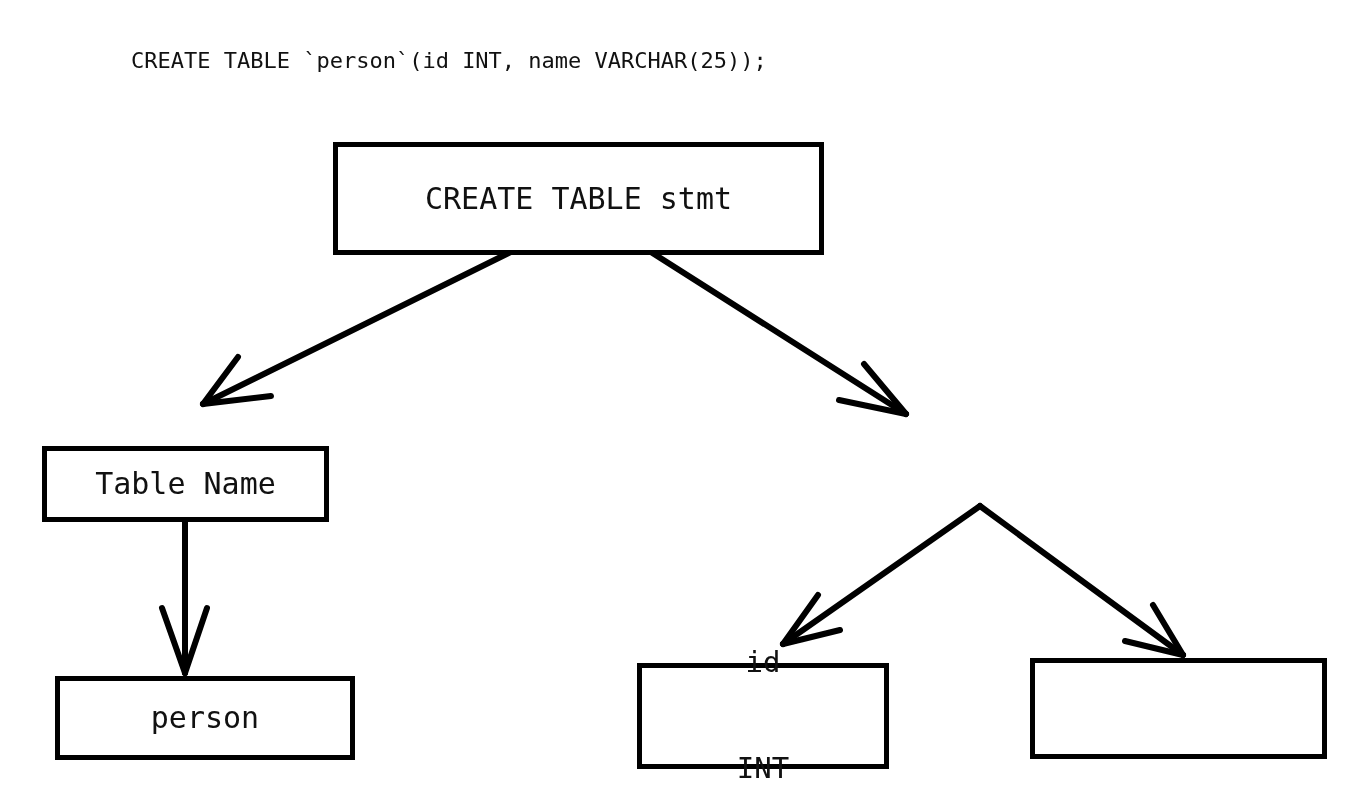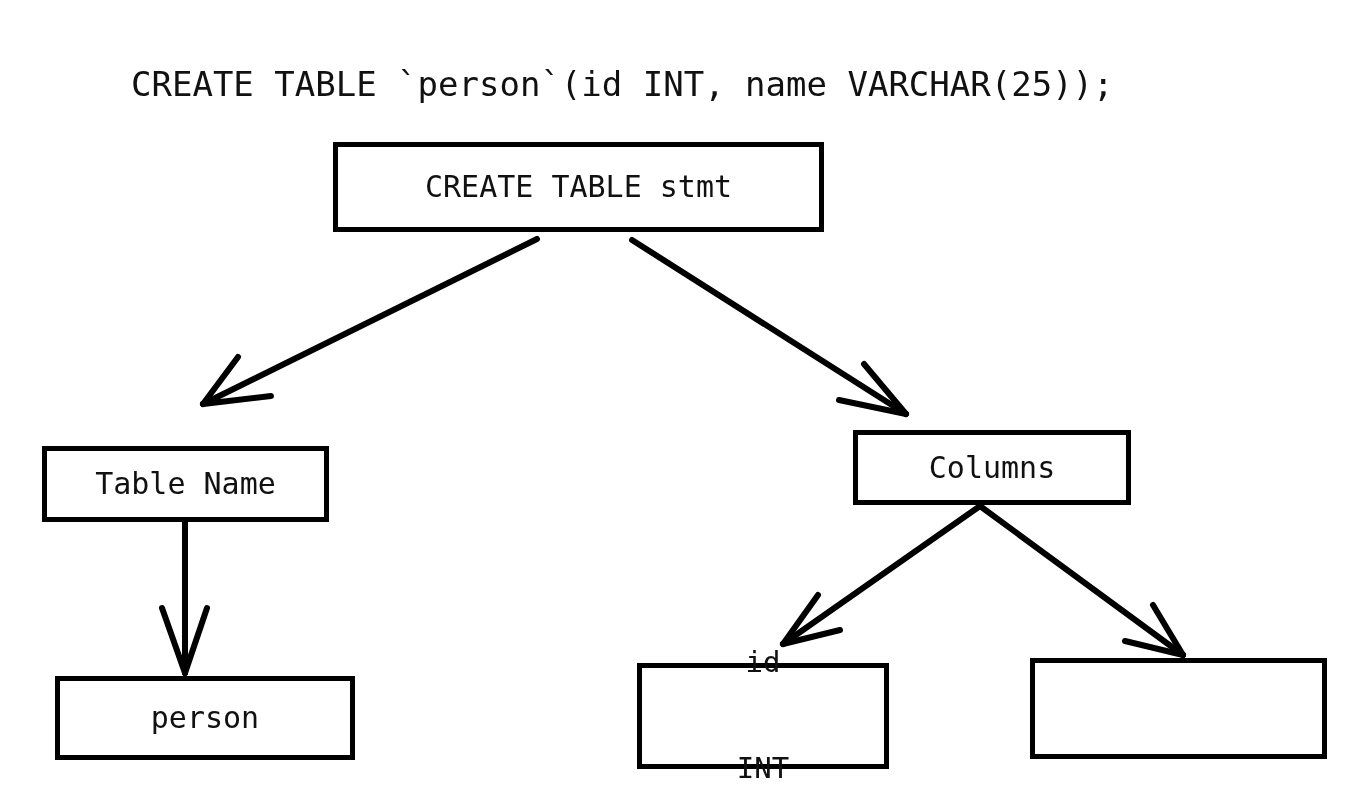--- a/index.html
+++ b/index.html
@@ -24,26 +24,25 @@
     left: 0;
     top: 0;
     width: 1362px;
     height: 804px;
   }
   .stmt-title {
     position: absolute;
     left: 131px;
     top: 48px;
     font-family: "DejaVu Sans Mono", "Liberation Mono", monospace;
-    font-size: 34px;
+    font-size: 22px;
     font-weight: 500;
     letter-spacing: 0px;
     color: #111111;
     white-space: pre;
-    margin-top: 16px;
   }
   .node-box {
     position: absolute;
     box-sizing: border-box;
     background: #ffffff;
     border: 5px solid #000000;
     display: flex;
     align-items: center;
     justify-content: center;
     text-align: center;
@@ -55,21 +54,21 @@
     color: #111111;
     line-height: 1.12;
     white-space: pre;
   }
   .node-label.two-line {
     font-size: 29px;
     line-height: 1.22;
   }
 
   
-  #node-root      { left: 333px; top: 142px;  width: 491px; height: 90px; }
+  #node-root      { left: 333px; top: 142px;  width: 491px; height: 113px; }
   #node-tablename { left: 42px;  top: 446px;  width: 287px; height: 76px; }
   #node-columns   { left: 853px; top: 430px;  width: 278px; height: 75px; }
   #node-person    { left: 55px;  top: 676px;  width: 300px; height: 84px; }
   #node-id        { left: 637px; top: 663px;  width: 252px; height: 106px; }
   #node-name      { left: 1030px;top: 658px;  width: 297px; height: 101px; }
 </style>
 </head>
 <body>
 
 <div id="canvas">
@@ -110,23 +109,20 @@
   </svg>
 
   <div class="node-box" id="node-root">
     <span class="node-label">CREATE TABLE stmt</span>
   </div>
 
   <div class="node-box" id="node-tablename">
     <span class="node-label">Table Name</span>
   </div>
 
-  <div class="node-box" id="node-columns">
-    <span class="node-label">Columns</span>
-  </div>
 
   <div class="node-box" id="node-person">
     <span class="node-label">person</span>
   </div>
 
   <div class="node-box" id="node-id">
     <div class="node-label two-line">
       <div>id</div>
       <div>INT</div>
     </div>

